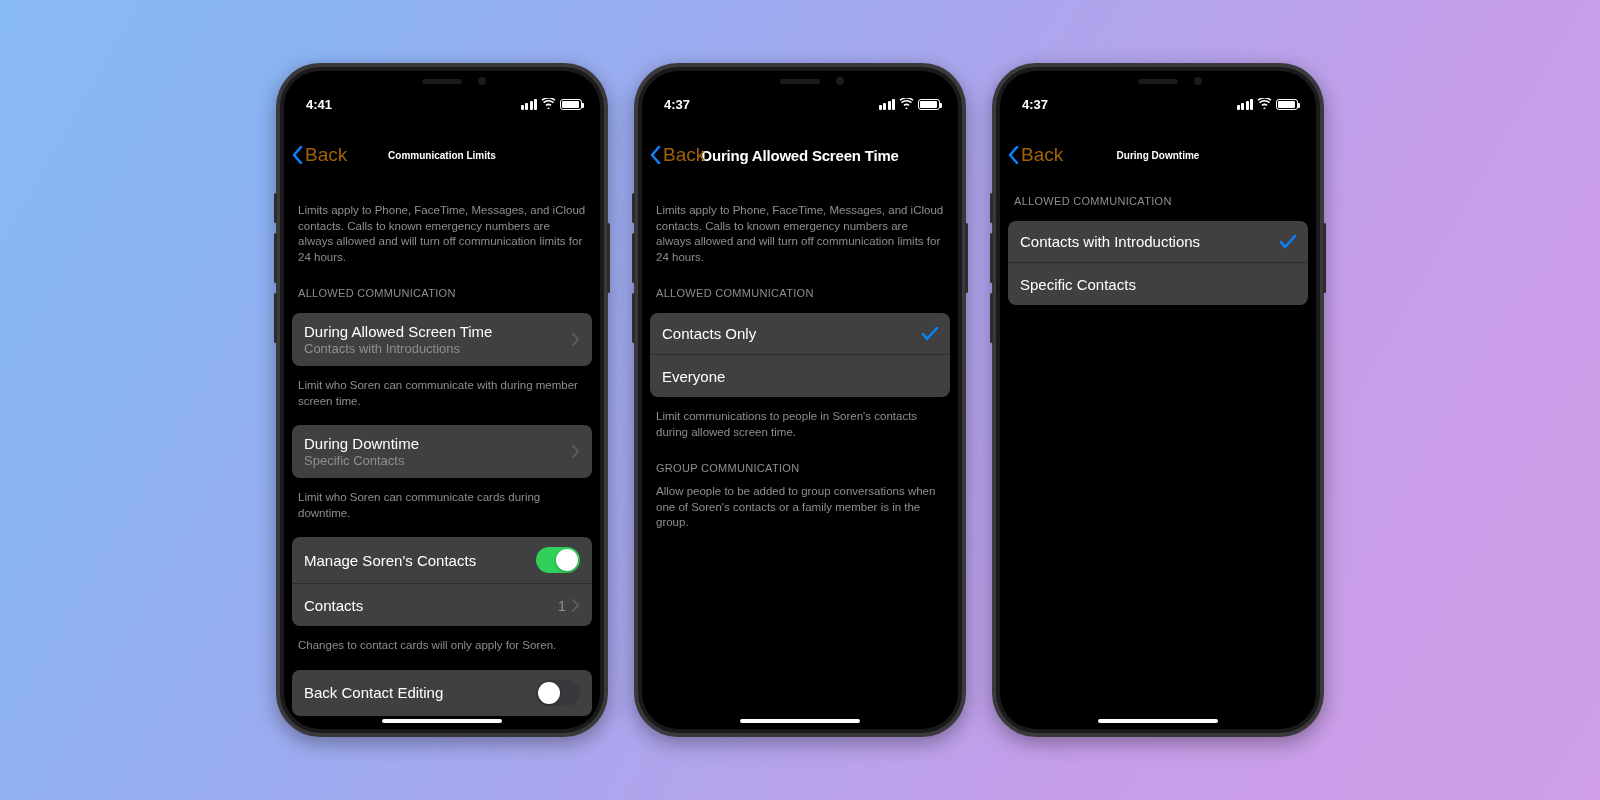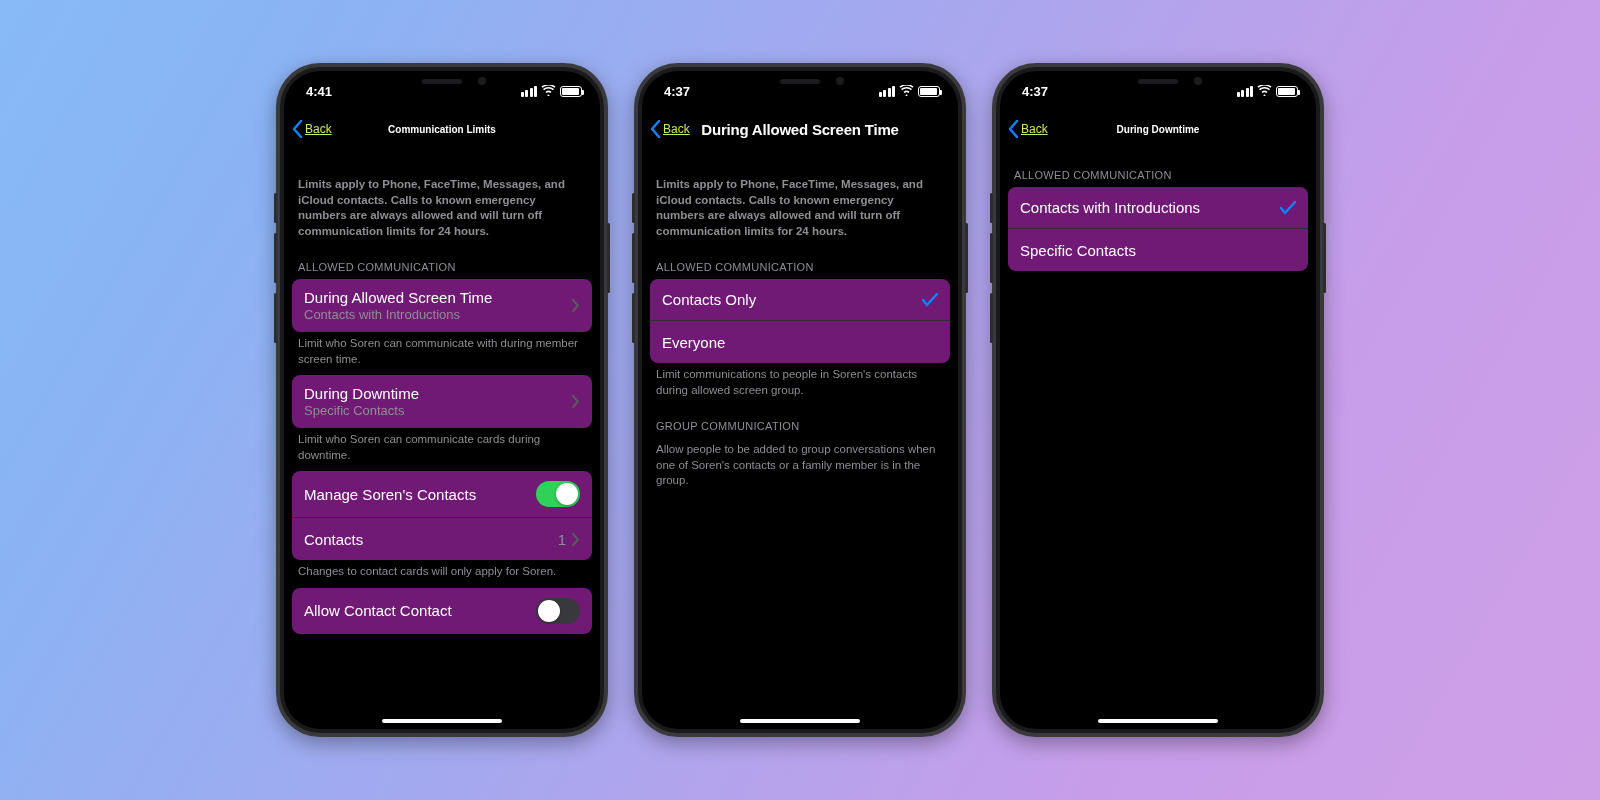--- a/index.html
+++ b/index.html
@@ -21,54 +21,54 @@
     position:relative;
   }
   .notch {
     position:absolute; top:0; left:50%; transform:translateX(-50%);
     width:150px; height:26px; background:#000; border-bottom-left-radius:16px; border-bottom-right-radius:16px;
     z-index:50;
   }
   .speaker { position:absolute; top:8px; left:50%; transform:translateX(-50%); width:40px; height:5px; background:#1c1c1e; border-radius:3px;}
   .cam { position:absolute; top:6px; left:calc(50% + 36px); width:8px; height:8px; background:#1c1c1e; border-radius:50%;}
   .status-bar {
-    height:40px; display:flex; justify-content:space-between; align-items:center;
-    padding:0 18px 0 22px; color:#fff; font-size:13px; font-weight:600;
+    height:40px; display:flex; justify-content:space-between; align-items:flex-start;
+    padding:0 18px 0 22px; color:#fff; font-size:13px; font-weight:600;margin-top:26px;
   }
   .status-right { display:flex; align-items:center; gap:4px;}
   .signal { display:flex; align-items:flex-end; gap:1.5px;}
   .signal span { width:3px; background:#fff; border-radius:1px;}
   .signal span:nth-child(1){height:5px;} .signal span:nth-child(2){height:7px;}
   .signal span:nth-child(3){height:9px;} .signal span:nth-child(4){height:11px;}
   .battery {
     width:22px; height:11px; border:1px solid #fff; border-radius:3px; position:relative;
   }
   .battery::after{content:"";position:absolute;right:-3px;top:3px;width:2px;height:5px;background:#fff;border-radius:0 1px 1px 0;}
   .battery-fill{position:absolute;left:1px;top:1px;bottom:1px;width:17px;background:#fff;border-radius:1px;}
   
   .nav-bar {
     height:36px; display:flex; align-items:center; padding:0 8px; position:relative; color:#fff;
   }
-  .back-btn { display:flex; align-items:center; color:#bef264; font-size:12px; cursor:pointer; z-index:2;text-decoration:underline;}
+  .back-btn { display:flex; align-items:center; color:#a16207; font-size:19px; cursor:pointer; z-index:2;}
   .chev-left { width:11px; height:18px; margin-right:2px;}
   .chev-left svg { display:block;}
   .nav-title { position:absolute; left:0; right:0; text-align:center; font-size:10px; font-weight:600; color:#fff;}
   .nav-title.tight { font-size:15px; letter-spacing:-0.2px;}
   
   .content { padding:0 0 0 0; color:#fff; font-size:14px;}
   .section-desc {
     color:#8e8e93; font-size:11.5px; line-height:1.35; padding:4px 14px 8px 14px;
   }
-  .section-desc.top { padding-top:30px;font-weight:bold; }
+  .section-desc.top { padding-top:30px; }
   .section-header {
     color:#8e8e93; font-size:11px; text-transform:uppercase; letter-spacing:0.3px;
     padding:14px 14px 6px 14px;
   }
   .section-header.first { padding-top:22px;}
-  .cell-group { background:#701a75; border-radius:8px; margin:0 8px;}
+  .cell-group { background:#404040; border-radius:8px; margin:8px 8px;}
   .cell {
     padding:10px 12px; display:flex; align-items:center; justify-content:space-between;
     border-bottom:0.5px solid #2e2e31; min-height:42px; cursor:pointer;
   }
   .cell:last-child { border-bottom:none;}
   .cell-left { display:flex; flex-direction:column; gap:1px;}
   .cell-title { color:#fff; font-size:15px;}
   .cell-sub { color:#8e8e93; font-size:13px;}
   .cell-right { display:flex; align-items:center; gap:6px;}
   .cell-value { color:#8e8e93; font-size:15px;}
@@ -185,21 +185,21 @@
                   <svg width="8" height="13" viewBox="0 0 8 13">
                     <path d="M1 1l5 5.5L1 12" stroke="#5a5a5e" stroke-width="2" fill="none" stroke-linecap="round" stroke-linejoin="round"></path>
                   </svg>
                 </span>
           </div>
         </div>
       </div>
       <div class="section-desc">Changes to contact cards will only apply for Soren.</div>
       <div class="cell-group">
         <div class="cell">
-          <span class="cell-title">Allow Contact Contact</span>
+          <span class="cell-title">Back Contact Editing</span>
           <div class="toggle off">
                 <div class="toggle-knob"></div>
               </div>
         </div>
       </div>
     </div>
     <div class="home-indicator"></div>
   </div>
     </div>
 </div>
@@ -252,21 +252,21 @@
           <span class="checkmark">
                 <svg width="16" height="14" viewBox="0 0 16 14">
                   <path d="M1 7l4 5L15 1" stroke="#0a84ff" stroke-width="2.5" fill="none" stroke-linecap="round" stroke-linejoin="round"></path>
                 </svg>
               </span>
         </div>
         <div class="cell">
           <span class="cell-title">Everyone</span>
         </div>
       </div>
-      <div class="section-desc">Limit communications to people in Soren's contacts during allowed screen group.</div>
+      <div class="section-desc">Limit communications to people in Soren's contacts during allowed screen time.</div>
       <div class="section-header">GROUP COMMUNICATION</div>
       <div class="section-desc">Allow people to be added to group conversations when one of Soren's contacts or a family member is in the group.</div>
     </div>
     <div class="home-indicator"></div>
   </div>
     </div>
 </div>
 
 <div class="phone">
   <div class="btn-side btn-power"></div>

